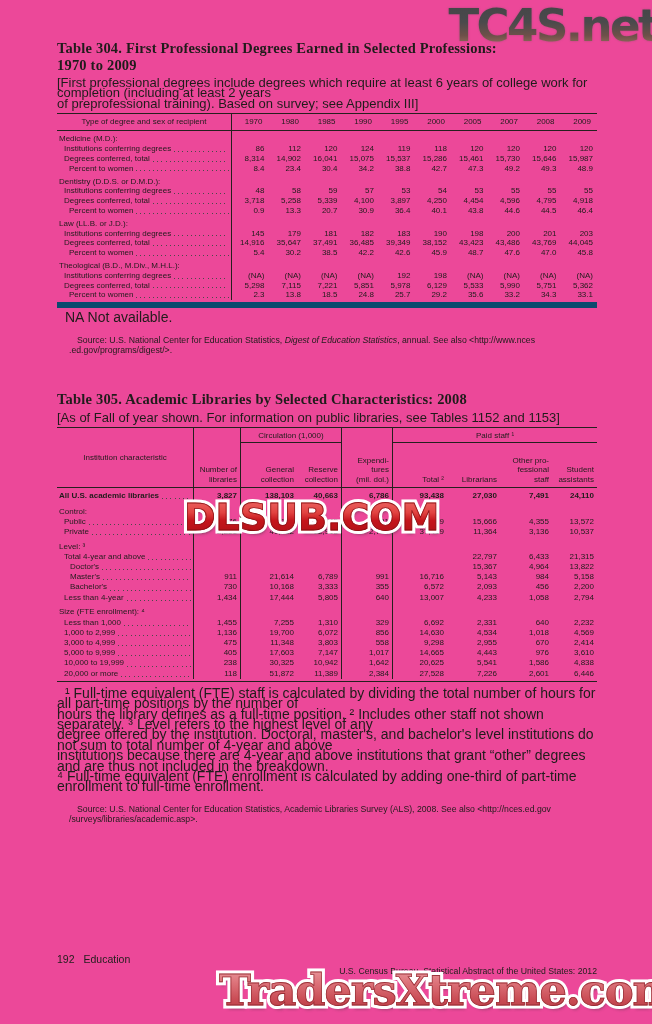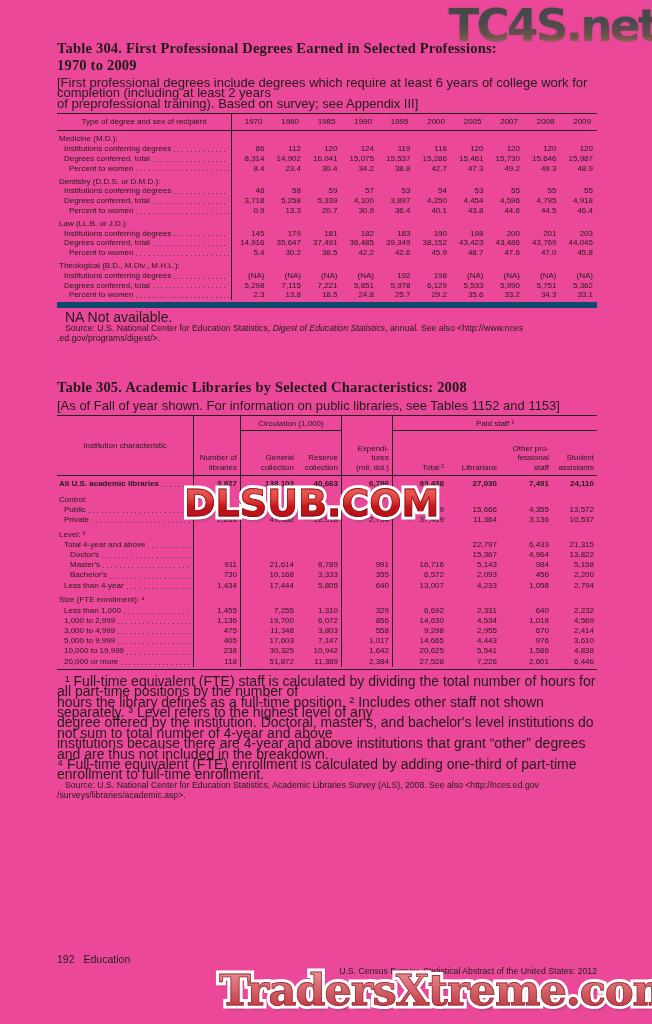--- a/index.html
+++ b/index.html
@@ -3,21 +3,21 @@
 <meta charset="utf-8">
 <style>
   html,body{margin:0;padding:0;background:#888;}
   #page{position:relative;width:652px;height:1024px;background:#ec4899;overflow:hidden;
         font-family:"Liberation Sans",sans-serif;color:#201c1b;}
   .content{position:absolute;left:57px;top:0;width:540px;}
   .t-title{font-family:"Liberation Serif",serif;font-weight:bold;font-size:14.5px;
            line-height:16.5px;white-space:pre-line;letter-spacing:.2px;}
   .note{font-size:13px;line-height:10.4px;margin-top:5px;white-space:pre-line;}
   .fnote{font-size:14px;line-height:10.4px;margin:4px 0 0 0;white-space:pre-line;text-indent:8px;}
-  .src{font-size:8.7px;line-height:10.4px;margin:0;white-space:pre-line;text-indent:8px;}
+  .src{font-size:8.7px;line-height:10.4px;margin:12px;white-space:pre-line;text-indent:8px;}
   .it{font-style:italic;}
   
   .g304{display:grid;grid-template-columns:175px repeat(10,36.5px);margin-top:4px;
         border-top:1.5px solid #25201f;border-bottom:6px solid #0c4a6e;padding-bottom:2px;}
   .c4{min-height:9.7px;line-height:9.7px;font-size:8px;}
   .c4.h{padding-top:3px;padding-bottom:3px;border-bottom:1px solid #25201f;}
   .c4.lab{border-right:1px solid #25201f;display:flex;padding-left:2px;}
   .c4.h.lab{display:block;text-align:center;padding-left:0;}
   .c4.h.yr{text-align:right;padding-right:6px;}
   .c4.val{text-align:right;padding-right:4px;}
@@ -53,21 +53,21 @@
   .wm-tc4s{position:absolute;top:3px;right:-5px;z-index:6;white-space:nowrap;
      font:900 45px/1 "DejaVu Sans",sans-serif;letter-spacing:-2.5px;
      background-image:linear-gradient(180deg,#454547 0%,#4a4a4c 42%,#6d5049 72%,#a17462 100%);
      -webkit-background-clip:text;background-clip:text;color:transparent;
      filter:drop-shadow(0 0 1px rgba(80,80,80,.35));}
   .wm{position:absolute;z-index:6;white-space:nowrap;}
   .wm::before{content:attr(data-text);position:absolute;left:0;top:0;white-space:nowrap;
      color:#fff;-webkit-text-stroke:7px #fff;text-shadow:2px 4px 3px rgba(55,55,55,.5);}
   .wmfill{position:relative;-webkit-background-clip:text;background-clip:text;color:transparent;
      -webkit-text-stroke:.8px rgba(128,10,14,.85);}
-  .wm-dlsub{left:184px;top:484px;font:900 38px/1 "DejaVu Sans",sans-serif;letter-spacing:0;}
+  .wm-dlsub{left:184px;top:498px;font:900 38px/1 "DejaVu Sans",sans-serif;letter-spacing:0;}
   .wm-dlsub .wmfill{background-image:linear-gradient(180deg,#f0716e 0%,#e24341 40%,#c5161c 58%,#a90f15 100%);}
   .wm-traders{left:219px;top:969px;font:bold 43px/1 "DejaVu Serif",serif;letter-spacing:-1px;}
   .wm-traders .wmfill{background-image:linear-gradient(180deg,#eca2a6 0%,#dd737a 35%,#c94b54 70%,#b13841 100%);
      -webkit-text-stroke:.8px rgba(140,35,42,.8);}
 </style>
 </head>
 <body>
 
 <div id="page">
   <div class="content">

